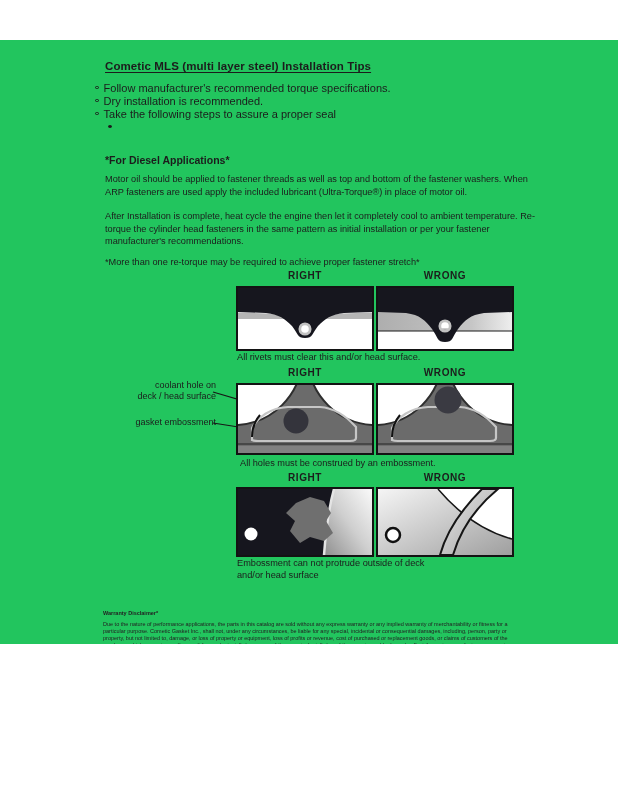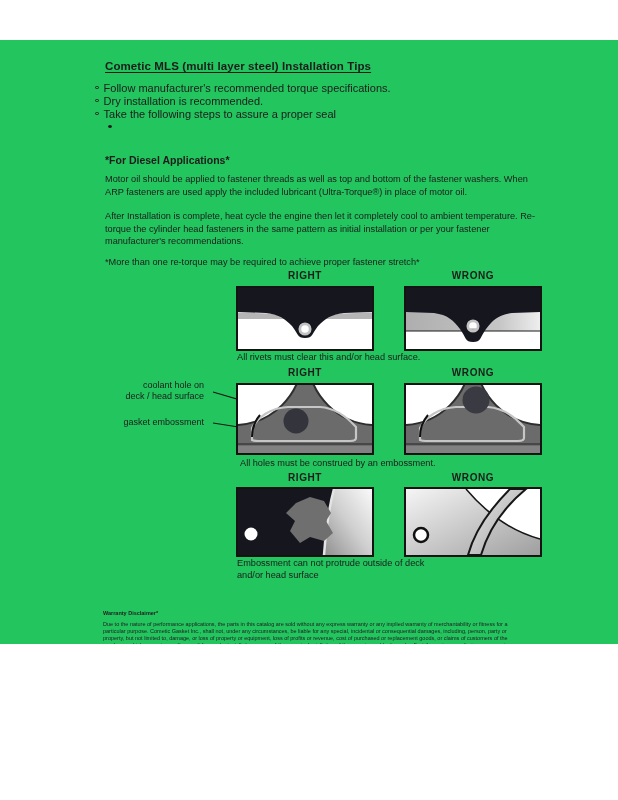--- a/index.html
+++ b/index.html
@@ -35,30 +35,30 @@
   }
   .fig-box {
     position:absolute; width:138px; border:2px solid #131313; box-sizing:border-box;
     background:#ffffff;
   }
   .fig-box svg { display:block; width:100%; height:100%; }
   .row1 { height:65px; top:246px; }
   .row2 { height:72px; top:343px; }
   .row3 { height:70px; top:447px; }
   .col-left  { left:236px; }
-  .col-right { left:404px; }
+  .col-right { left:376px; }
   .lbl-row1 { top:230px; }
   .lbl-row2 { top:327px; }
   .lbl-row3 { top:432px; }
   .caption { position:absolute; font-size:9.2px; line-height:11.5px; }
   .cap-row1 { left:237px; top:312px; }
   .cap-row2 { left:240px; top:418px; }
   .cap-row3 { left:237px; top:518px; }
 
-  .side-label { position:absolute; left:92px; width:112px; text-align:right; font-size:9px; line-height:10.8px; }
+  .side-label { position:absolute; left:104px; width:112px; text-align:right; font-size:9px; line-height:10.8px; }
   .coolant-label { top:340px; }
   .embossment-label { top:377px; }
   .leaders { position:absolute; left:205px; top:345px; }
 
   .legal { position:absolute; left:103px; top:570px; width:416px; font-size:5.5px; line-height:6.8px; color:#222; }
   .legal-heading { font-weight:bold; margin:0 0 6px 0; }
   .legal p { margin:0 0 4.5px 0; white-space:pre-line; }
 
   .footer-code { position:absolute; left:386px; top:760px; font-size:12.5px; letter-spacing:0.3px; }
 </style>

